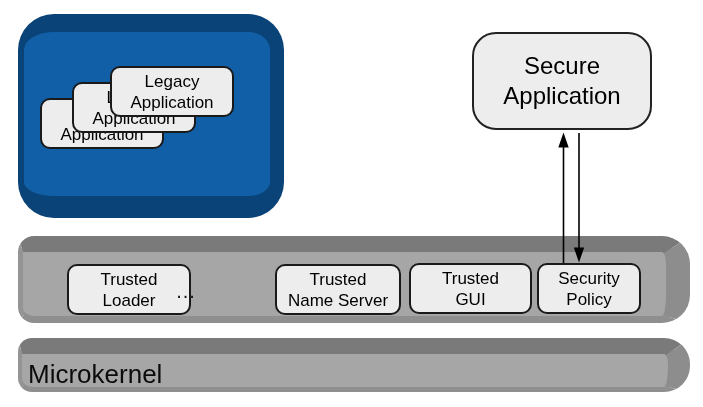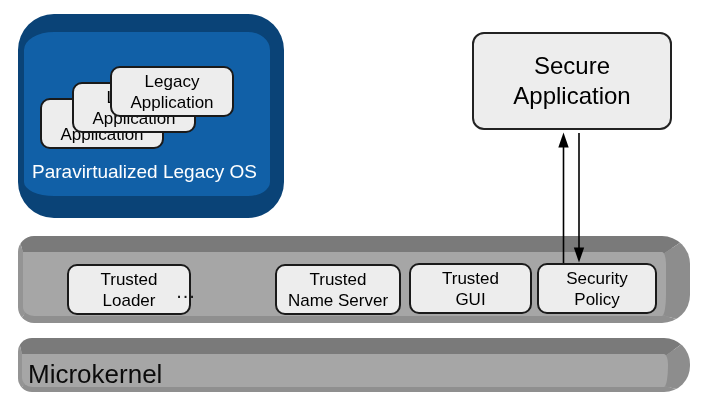--- a/index.html
+++ b/index.html
@@ -28,28 +28,28 @@
   .node{
     position:absolute;box-sizing:border-box;background:#EDEDED;border:2px solid #1A1A1A;
     border-radius:10px;display:flex;align-items:center;justify-content:center;
     text-align:center;font-size:17px;line-height:21px;white-space:pre-line;color:#000;
   }
   .legacy-app{width:124px;height:51px;margin-top:20px;}
   .legacy-back{left:40px;top:78px;z-index:1;}
   .legacy-mid{left:72px;top:62px;z-index:2;}
   .legacy-front{left:110px;top:46px;z-index:3;}
   .secure-app{
-    left:472px;top:32px;width:200px;height:98px;border-radius:12px;border-color:#222;
+    left:472px;top:32px;width:180px;height:98px;border-radius:24px;border-color:#222;
     font-size:24px;line-height:30px;
   }
   .t-node{top:264px;height:51px;margin-left:44px;}
   .t-loader{left:23px;width:124px;}
   .t-nameserver{left:231px;width:126px;}
   .t-gui{left:365px;top:263px;width:123px;}
-  .t-policy{left:493px;top:263px;width:120px;}
+  .t-policy{left:493px;top:263px;width:104px;}
   
   .os-label{
     position:absolute;left:32px;top:161px;color:#ffffff;font-size:19px;white-space:nowrap;
   }
   .kernel-label{
     position:absolute;left:28px;top:359px;font-size:26px;color:#0b0b0b;white-space:nowrap;
   }
   .dots{
     position:absolute;left:166px;top:280px;width:40px;text-align:center;
     font-size:20px;color:#1a1a1a;letter-spacing:1px;
@@ -70,21 +70,20 @@
   </div>
   <div class="node legacy-app legacy-mid">
     <span>Legacy
 Application</span>
   </div>
   <div class="node legacy-app legacy-front">
     <span>Legacy
 Application</span>
   </div>
 
-  <div class="os-label">Paravirtualized Legacy OS</div>
 
   <div class="node secure-app">
     <span>Secure
 Application</span>
   </div>
 
   <div class="gray-slab trusted-bar"></div>
 
   <div class="node t-node t-loader">
     <span>Trusted

